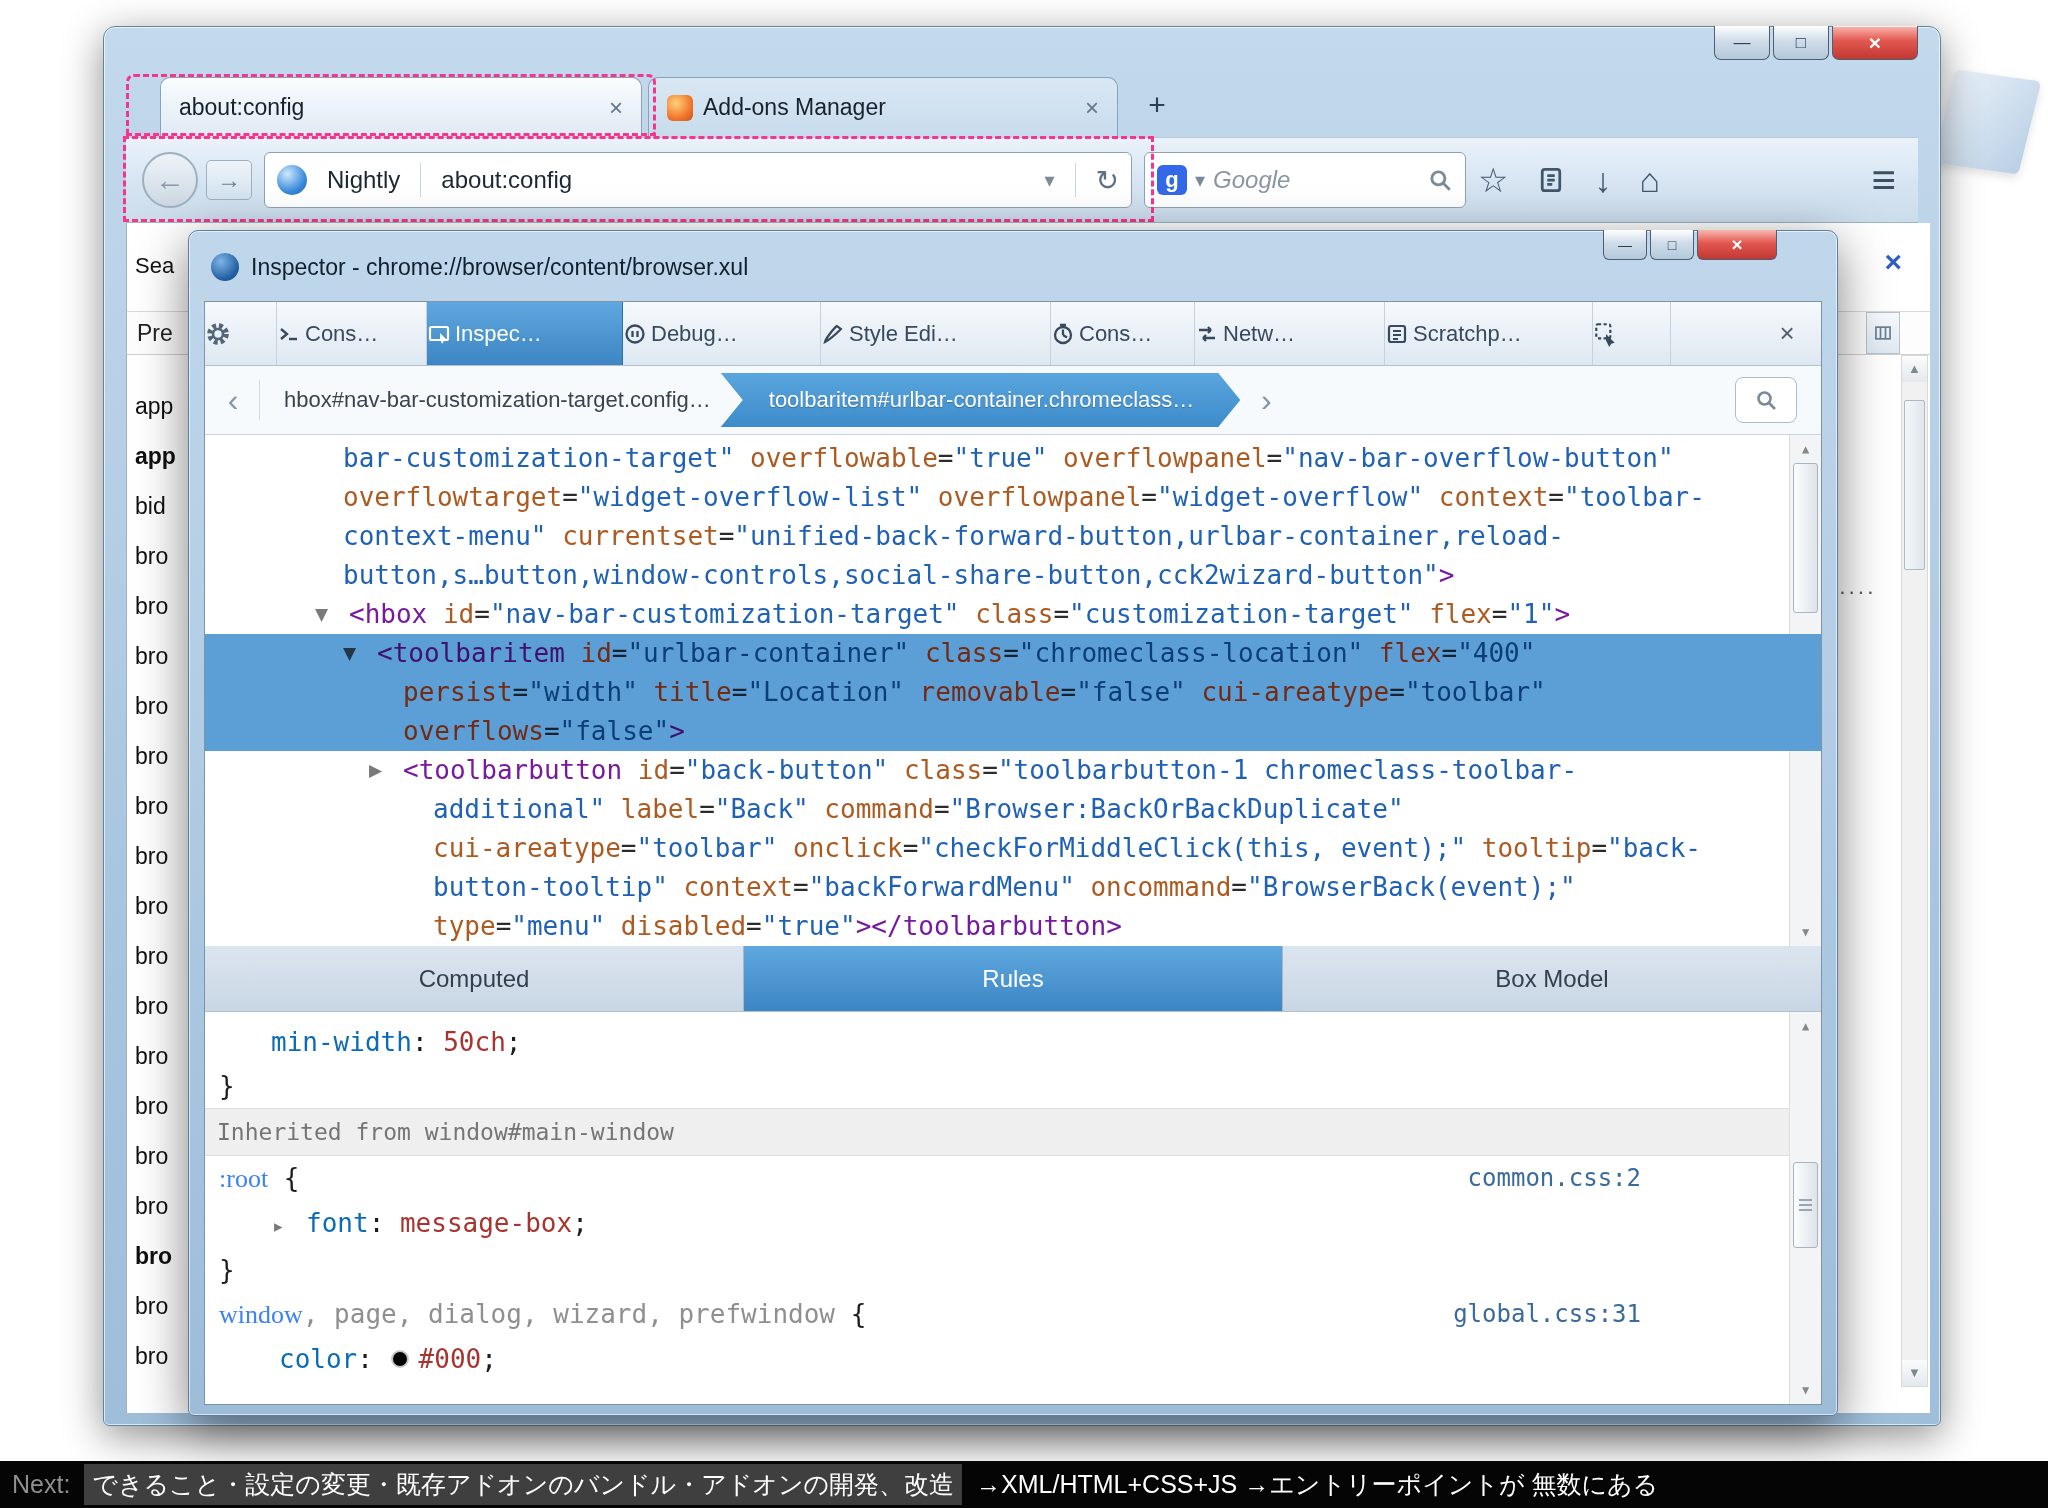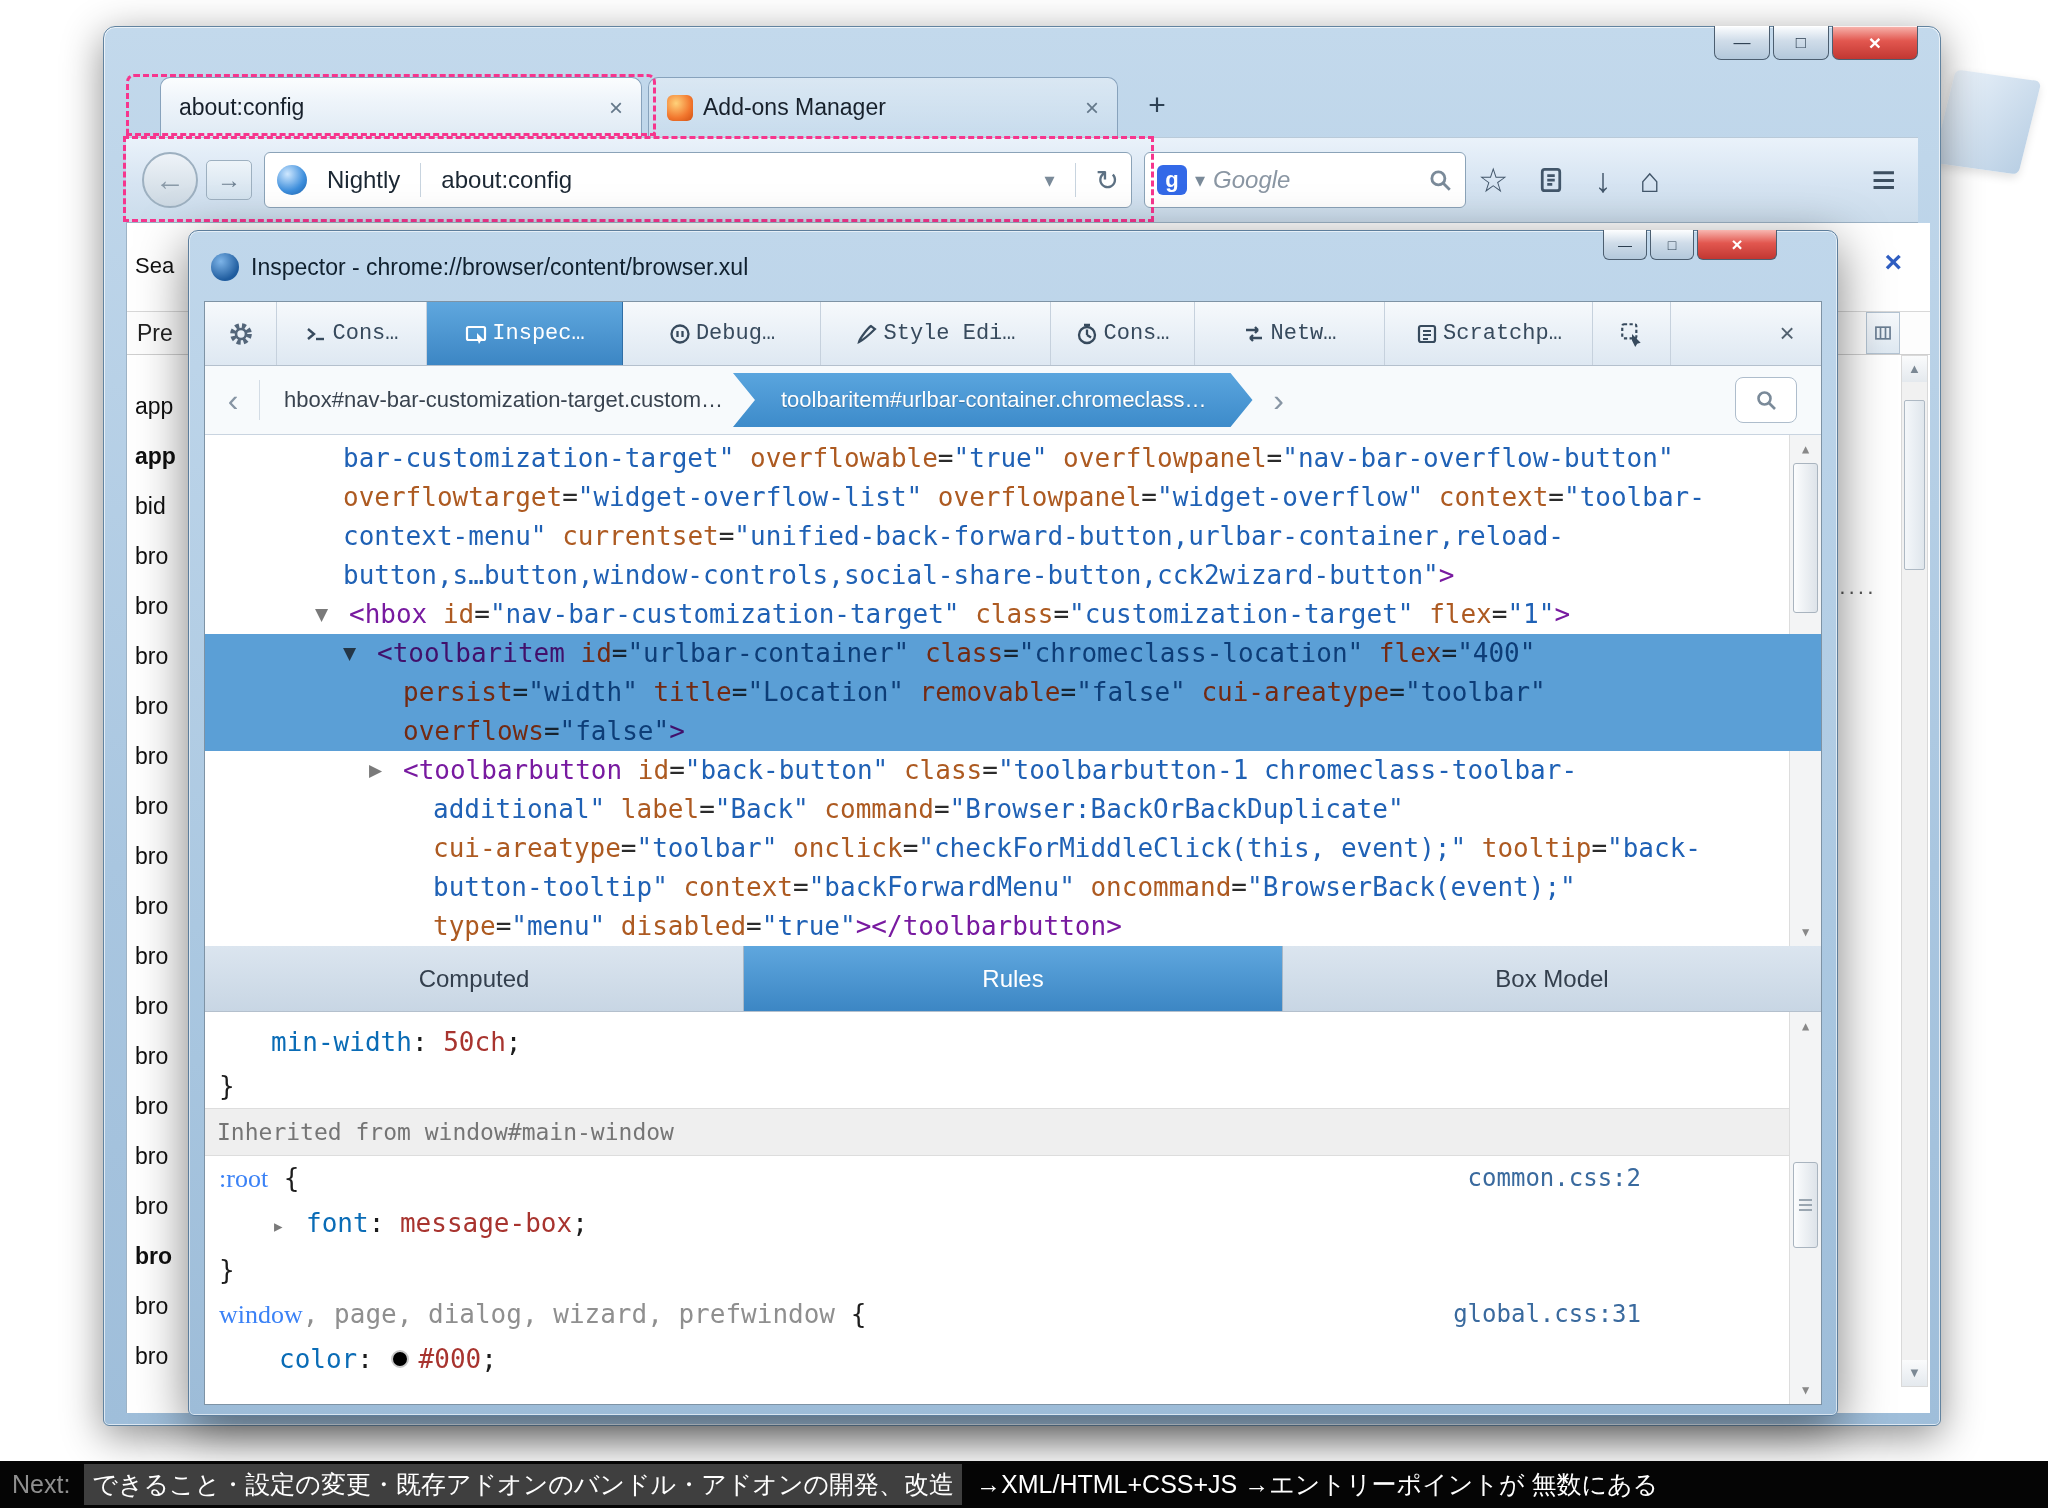--- a/index.html
+++ b/index.html
@@ -109,22 +109,22 @@
   .ibtn { width:44px; height:30px; border:1px solid #4c5e70; border-top:none;
     border-radius:0 0 6px 6px; display:flex; align-items:center; justify-content:center;
     font-size:14px; color:#2c3e50; background:linear-gradient(#fdfeff,#cfdce9 45%,#b3c8db); }
   .ibtn.close { width:80px; color:#fff; font-size:19px; font-weight:bold;
     background:linear-gradient(#f8b7b0,#e2574f 45%,#c23732); }
   .insp-content { position:absolute; left:15px; right:15px; top:70px; bottom:10px;
     background:#fff; border:1px solid #7e93a5; display:flex; flex-direction:column; }
 
   .dt-toolbar { height:64px; flex:none; display:flex; align-items:stretch;
     background:linear-gradient(#f6f9fc,#dee8f2); border-bottom:1px solid #b4c0cd; }
-  .dt-btn { flex:none; display:flex; align-items:center; justify-content:center; gap:4px;
-    border-right:1px solid #c6d1dd; color:#374a5d; font-size:22px;font-family:Liberation Mono, monospace; }
+  .dt-btn { flex:none; display:flex; align-items:center; justify-content:flex-start; gap:4px;
+    border-right:1px solid #c6d1dd; color:#374a5d; font-size:22px; }
   .dt-btn svg { flex:none; }
   .dt-btn.selected { background:linear-gradient(#5fa7de,#3c86c4); color:#fff;
     border-right-color:#2f6ea6; }
   .dt-gear { width:72px; color:#54667a; }
   .dt-close { margin-left:auto; width:56px; margin-right:6px; border-right:none;
     font-size:26px; color:#52616f; display:grid; place-items:center; }
 
   .bc-row { height:69px; flex:none; display:flex; align-items:center; background:#f7fafc;
     border-bottom:1px solid #c9d4e0; padding:0 8px; gap:6px; }
   .bc-nav { width:40px; text-align:center; font-size:32px; color:#8795a4; }
@@ -387,21 +387,21 @@
             <rect x="3" y="3" width="13" height="13" rx="1.5" stroke-dasharray="3 2.2"></rect>
             <path d="M12 12l8 8-3.2 1-1.8 3-3-6z" fill="currentColor" stroke="none"></path>
           </svg>
       </div>
       <div class="dt-close">×</div>
     </div>
 
     <div class="bc-row">
       <div class="bc-nav">‹</div>
       <div class="bc-sep"></div>
-      <div class="bc-item">hbox#nav-bar-customization-target.custom…</div>
+      <div class="bc-item">hbox#nav-bar-customization-target.config…</div>
       <div class="bc-item selected">toolbaritem#urlbar-container.chromeclass…</div>
       <div class="bc-nav">›</div>
       <div class="bc-search">
         <svg width="24" height="24" viewBox="0 0 24 24" fill="none" stroke="currentColor" stroke-width="2.6">
             <circle cx="10.5" cy="10.5" r="6"></circle>
             <path d="M15 15l6 6"></path>
           </svg>
       </div>
     </div>
 

